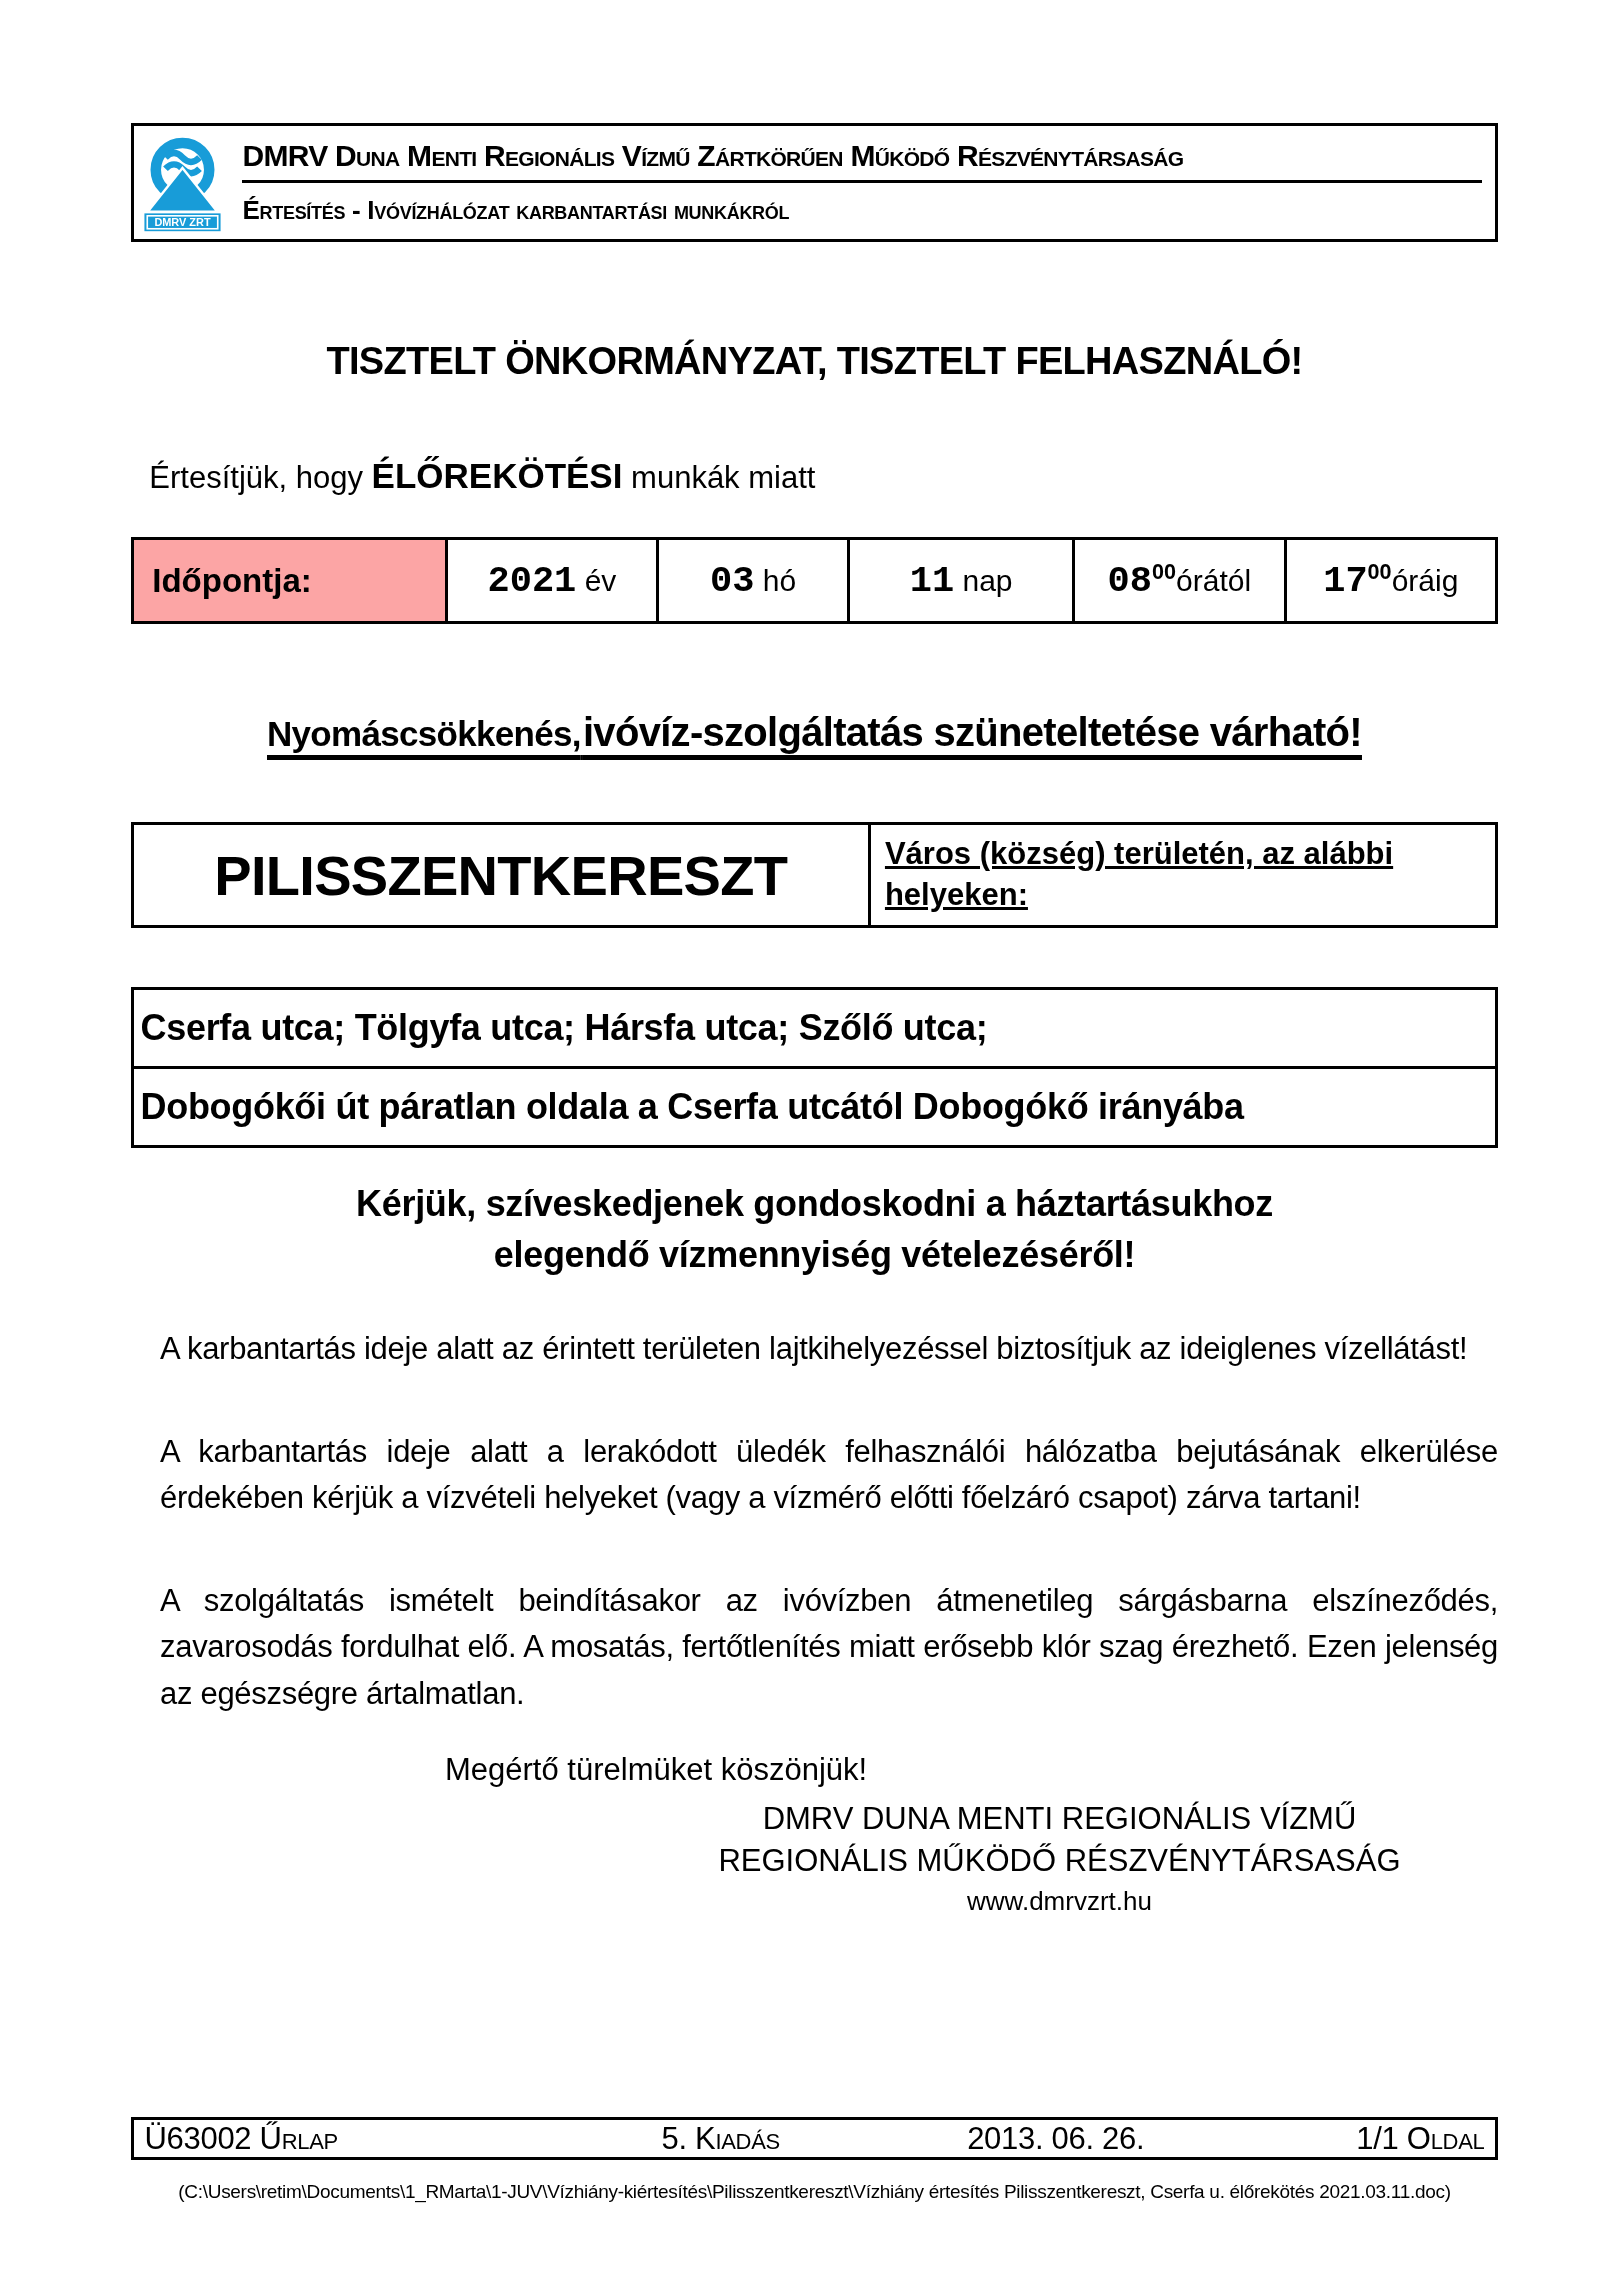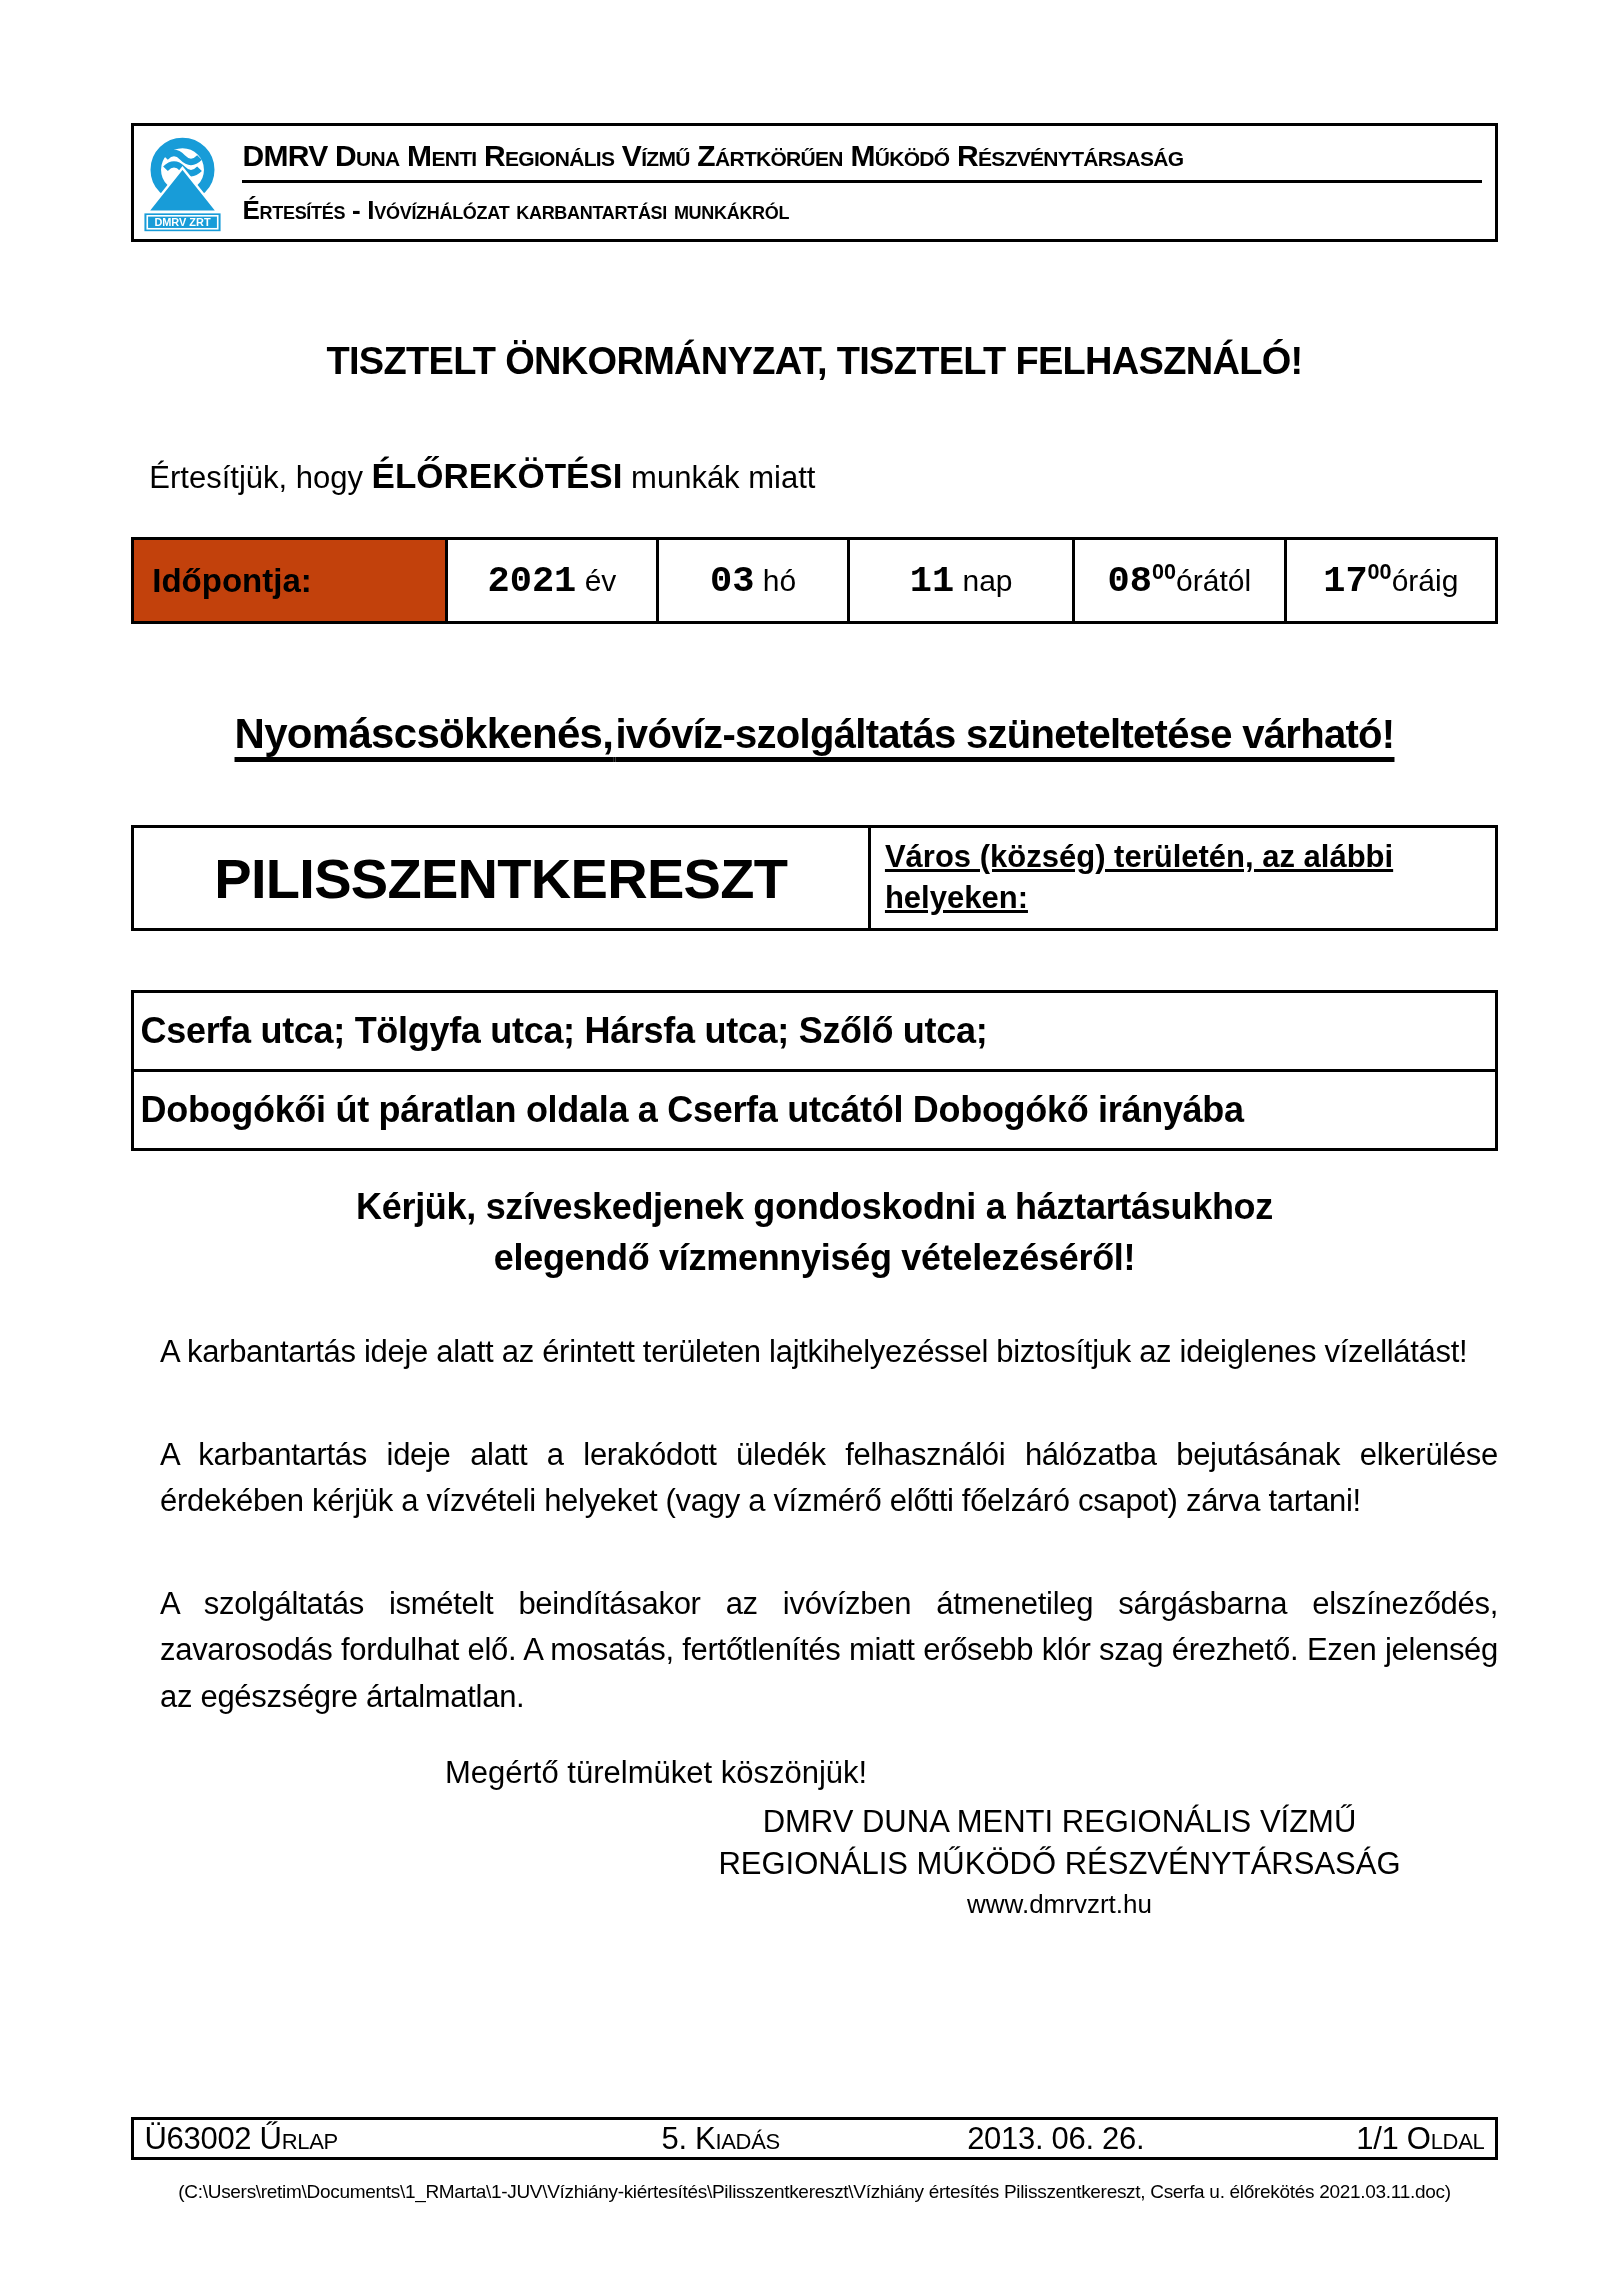--- a/index.html
+++ b/index.html
@@ -67,21 +67,21 @@
   }
   .schedule-table td {
     border: 3.9px solid #000;
     height: 84px;
     vertical-align: middle;
     text-align: center;
     font-size: 30px;
     white-space: nowrap;
   }
   td.schedule-label {
-    background: #c2410c;
+    background: #fca5a5;
     text-align: left;
     padding-left: 18.3px;
     font-weight: bold;
     font-size: 33px;
   }
   .schedule-table .num { font-weight: bold; font-size: 37px; font-family: Liberation Mono, monospace; }
   .schedule-table sup.mins {
     font-weight: bold;
     font-size: 21.6px;
     position: relative;
@@ -92,21 +92,21 @@
   
   .warning-heading {
     margin-top: 86px;
     text-align: center;
     font-weight: bold;
     letter-spacing: -0.7px;
     text-decoration: underline;
     text-decoration-thickness: 4.6px;
     text-underline-offset: 9.2px;
   }
-  .warning-heading .w1 { font-size: 42px; }
+  .warning-heading .w1 { font-size: 35px; }
   .warning-heading .w2 { font-size: 40px; }
 
   
   .location-table {
     width: 100%;
     border-collapse: collapse;
     margin-top: 67px;
     table-layout: fixed;
   }
   .location-table td { border: 3.9px solid #000; vertical-align: middle; }

